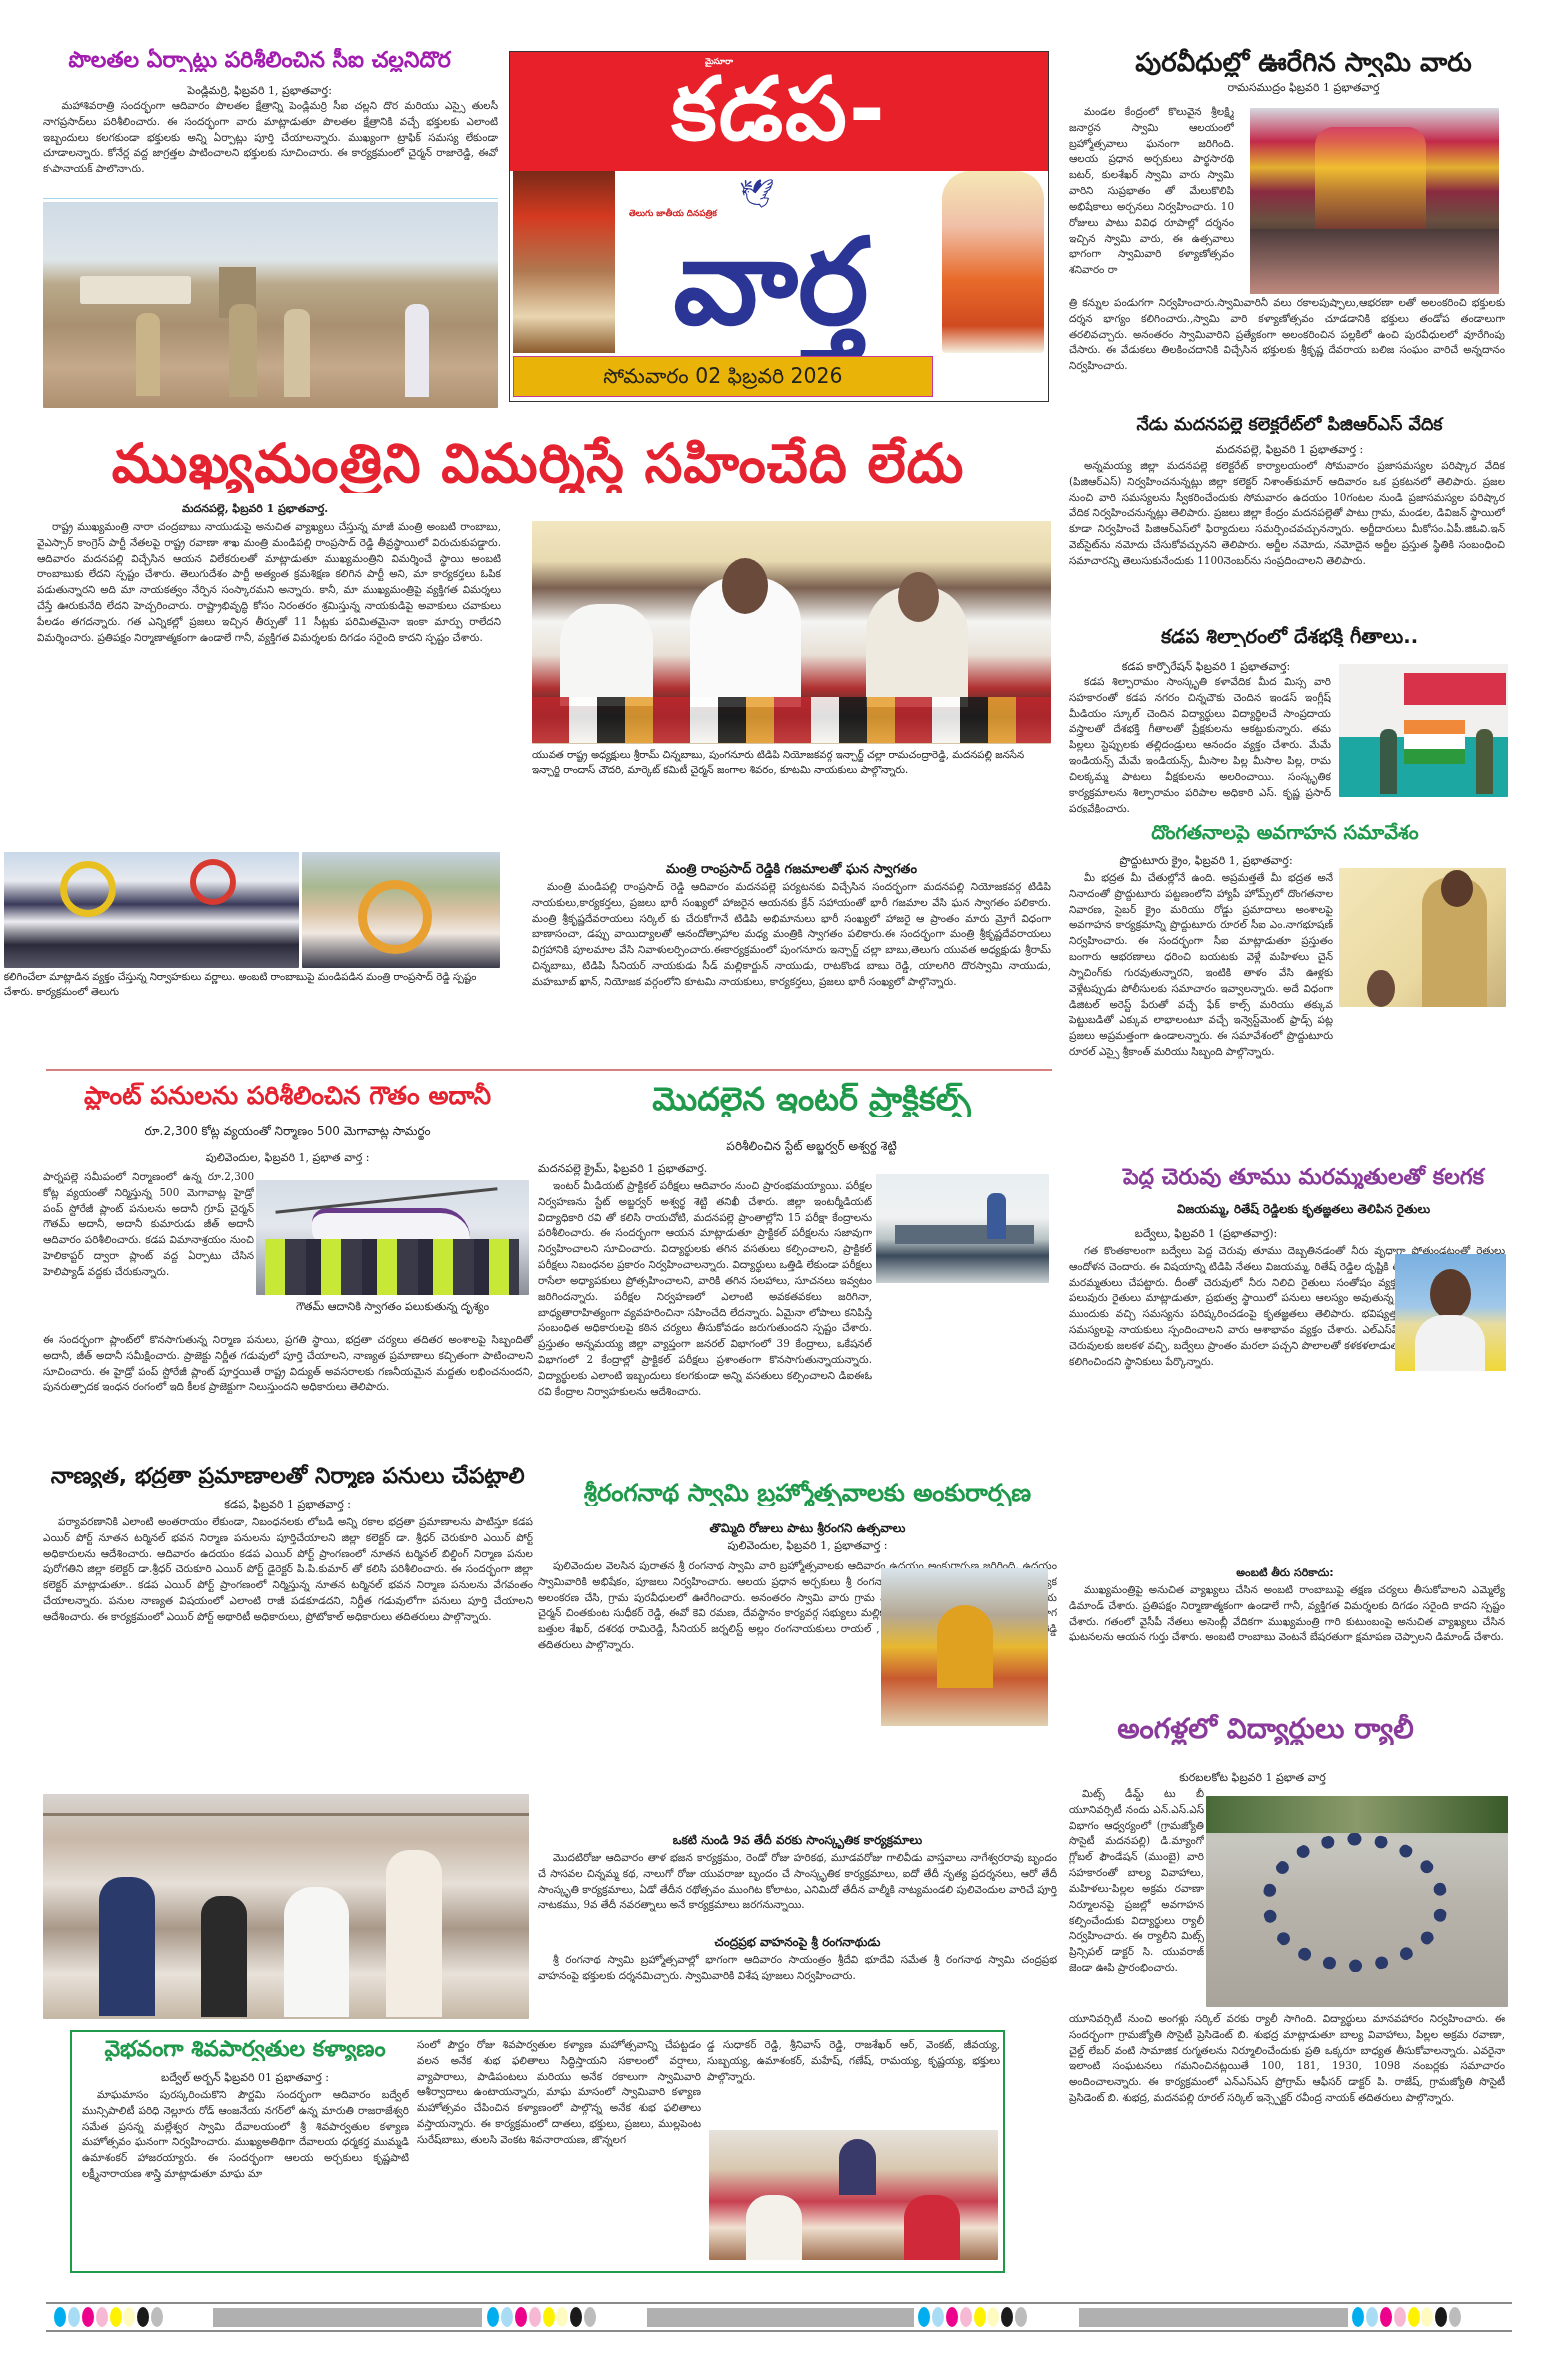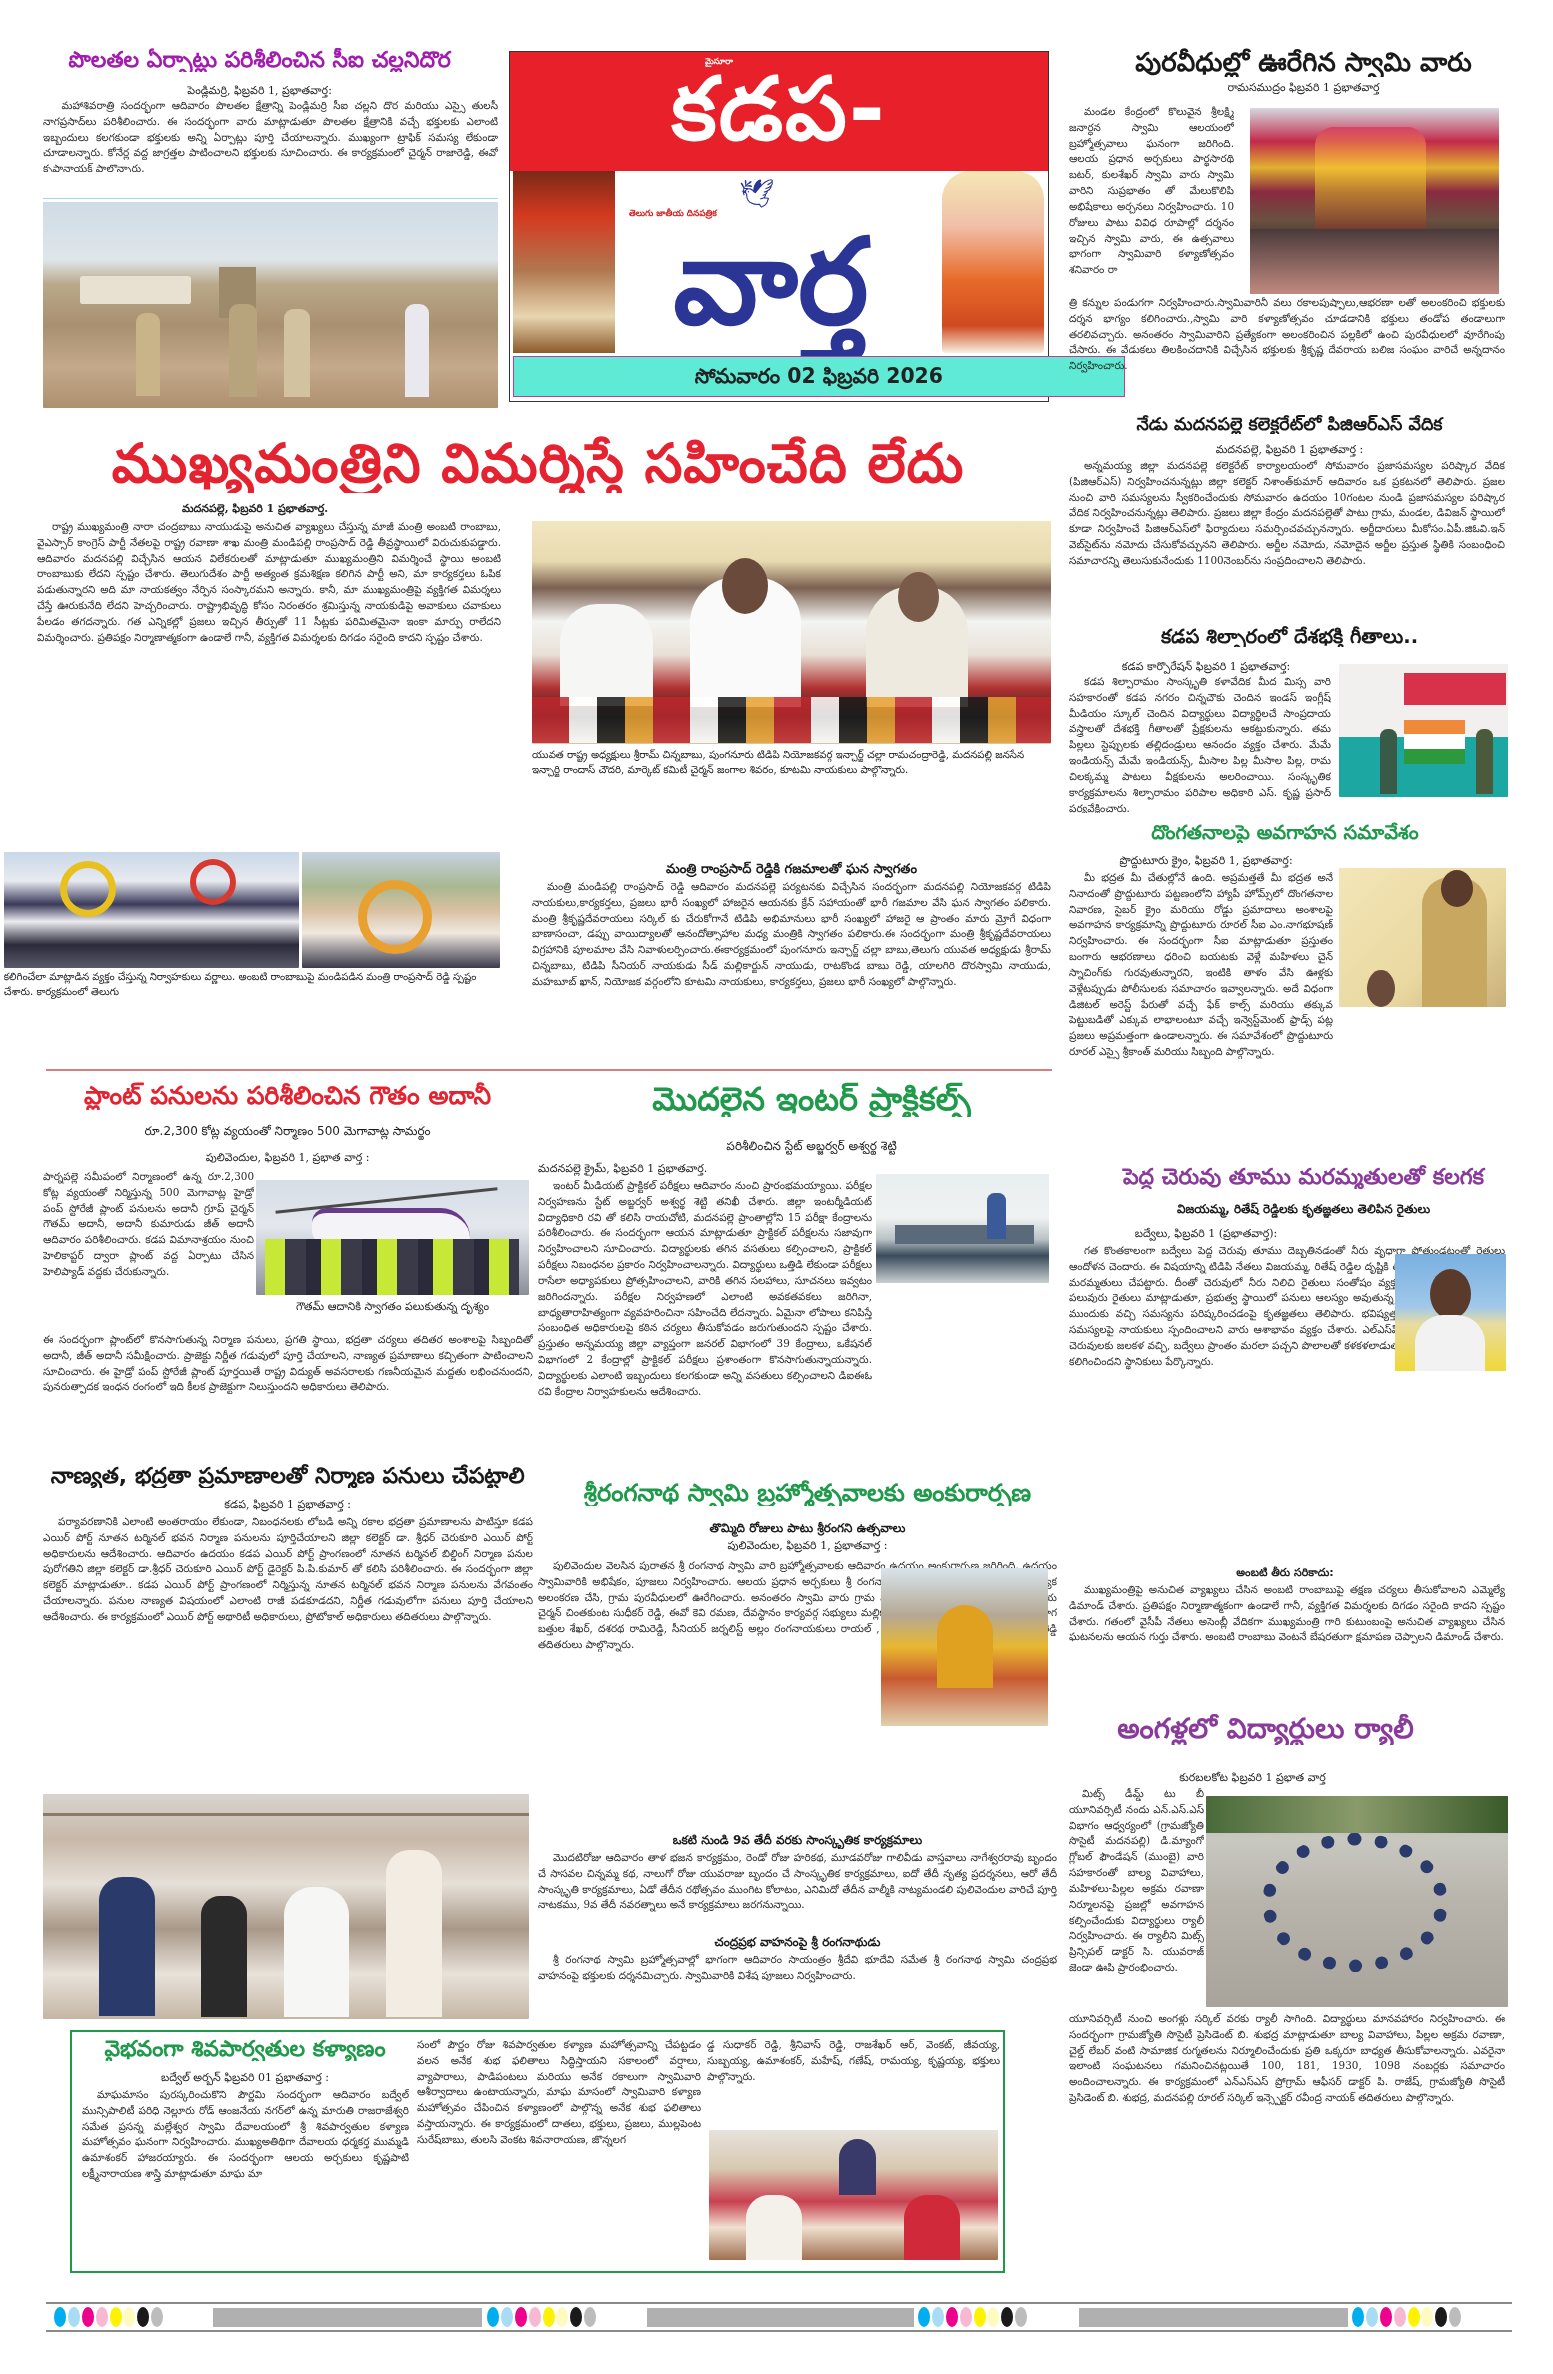--- a/index.html
+++ b/index.html
@@ -18,21 +18,21 @@
   #masthead { left: 509px; top: 51px; width: 540px; height: 351px; border: 0.9px solid #333; background: #fff; }
   #mast-red { position: absolute; left: 0; top: 0; width: 538px; height: 119px; background: #e8202a; }
   #mast-title { position: absolute; left: 0; top: 1.9px; width: 538px; text-align: center; color: #fff; font-weight: bold; font-size: 87px; letter-spacing: 1.9px; line-height: 111px; }
   #mast-tagline-top { position: absolute; left: 195px; top: 3.7px; font-size: 8.3px; color: #fff; font-weight: bold; }
   #mast-deity { position: absolute; left: 2.8px; top: 119px; width: 102px; height: 182px; background: linear-gradient(180deg,#7a2a18 0%,#d43a20 25%,#b07850 55%,#e8d6b0 80%,#8b5a2b 100%); }
   #mast-logo { position: absolute; left: 108px; top: 119px; width: 325px; height: 182px; }
   #mast-tagline { position: absolute; left: 11px; top: 37px; font-size: 8.8px; color: #d12020; font-weight: bold; }
   #mast-varta { position: absolute; left: 0; top: 46px; width: 306px; text-align: center; font-size: 119px; font-weight: bold; color: #2b3596; line-height: 130px; }
   #mast-bird { position: absolute; left: 121px; top: 5.6px; font-size: 28px; color: #2b3596; }
   #mast-annamayya { position: absolute; left: 432px; top: 119px; width: 102px; height: 182px; background: linear-gradient(180deg,#f5e7b5 0%,#f0c0a8 30%,#e86a2a 60%,#d04a20 85%,#f6f0e0 100%); border-radius: 28px 28px 3.7px 3.7px; }
-  #mast-date { position: absolute; left: 2.8px; top: 304px; width: 612px; height: 41px; background: #5eead4; border: 0.9px solid #c33a9a; text-align: center; font-size: 20.4px; font-weight: bold; line-height: 39px; color: #222; }
+  #mast-date { position: absolute; left: 2.8px; top: 304px; width: 420px; height: 41px; background: #eab308; border: 0.9px solid #c33a9a; text-align: center; font-size: 20.4px; font-weight: normal; line-height: 39px; color: #222; }
 
   
   .cbar { position: absolute; top: 2307px; height: 20.4px; display: flex; align-items: center; }
   .dot { width: 12px; height: 20.4px; border-radius: 50%; margin-right: 1.9px; }
   .grayblk { height: 18.6px; background: #b0b0b0; margin-right: 0; }
 
   
   #shiva-box { left: 70px; top: 2030px; width: 935px; height: 243px; border: 2.8px solid #1f9a4a; }
 </style>
 </head>

